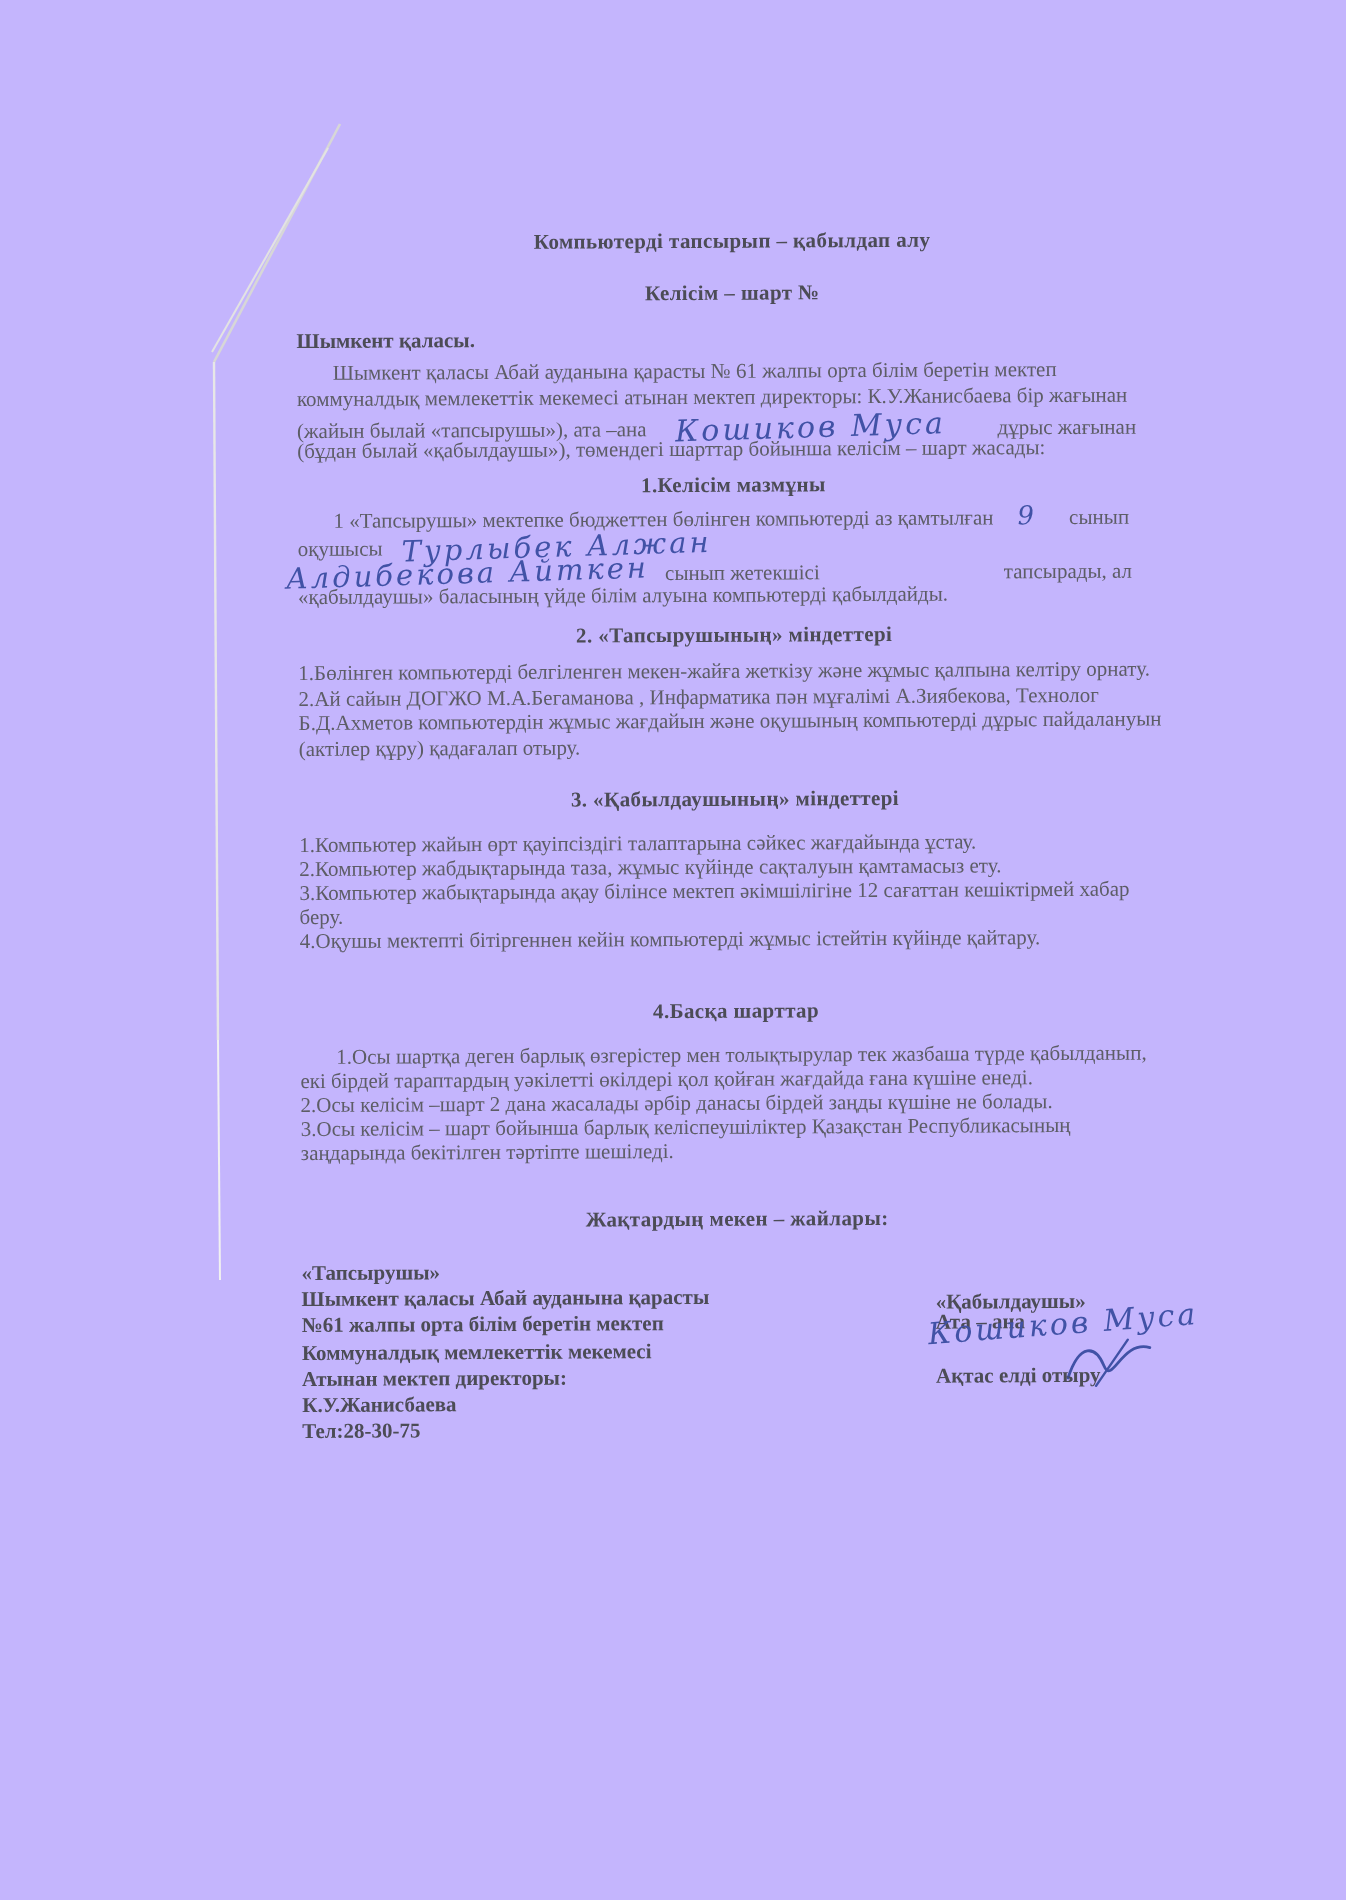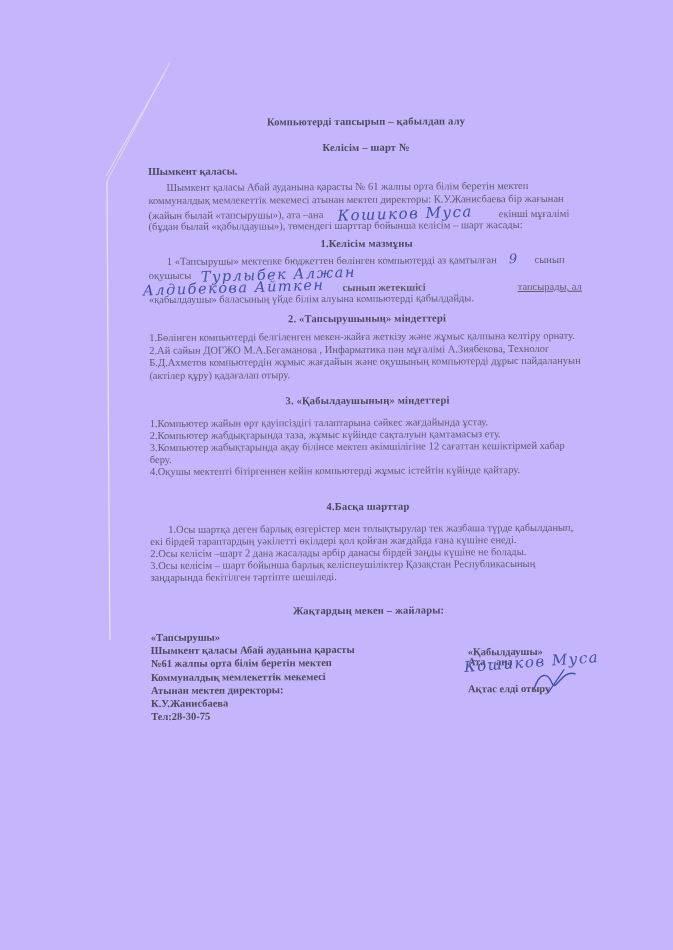--- a/index.html
+++ b/index.html
@@ -54,22 +54,22 @@
     color: #4152a6;
     letter-spacing: 1.5px;
     display: inline-block;
     line-height: 1;
     transform: rotate(-1.5deg);
   }
   .hw-name-intro { font-size: 15px; margin: 0 26px 0 14px; position: relative; top: 1px; }
   .hw-grade { font-size: 13px; margin: 0 16px 0 12px; }
   .hw-student { font-size: 14.5px; margin-left: 10px; position: relative; top: 1px; }
   .hw-teacher { font-size: 14.5px; margin-left: -6px; position: relative; top: 1px; }
-  .s1-mid { margin-left: 18px; font-weight: bold; }
-  .s1-end { margin-left: 92px; text-decoration: underline; }
+  .s1-mid { margin-left: 8px; }
+  .s1-end { margin-left: 92px; }
   .footer-wrap { position: relative; height: 120px; }
   .footer-left div { line-height: 13.2px; }
   .footer-right { position: absolute; left: 317px; top: 0; width: 170px; }
   .fr-title { position: absolute; top: 16px; left: 0; }
   .fr-role { position: absolute; top: 26px; left: 0; }
   .fr-hwname { position: absolute; top: 26px; left: -4px; font-size: 15px; transform: rotate(-4deg); white-space: nowrap; }
   .fr-flourish { position: absolute; top: 38px; left: 62px; }
   .fr-location { position: absolute; top: 53px; left: 0; }
   .mt-sub { margin-top: 13px; }
   .mt-city { margin-top: 10px; }
@@ -101,21 +101,21 @@
   <div class="doc">
 
     <div class="center-bold">Компьютерді тапсырып – қабылдап алу</div>
     <div class="center-bold mt-sub">Келісім – шарт №</div>
     <div class="left-bold mt-city">Шымкент қаласы.</div>
 
     <div class="mt-intro">
       <div class="line indent">Шымкент қаласы  Абай  ауданына қарасты № 61 жалпы орта білім беретін  мектеп</div>
       <div class="line">коммуналдық мемлекеттік мекемесі атынан  мектеп директоры: К.У.Жанисбаева бір жағынан</div>
       <div class="line">
-        <span>(жайын былай «тапсырушы»), ата –ана</span><span class="hw hw-name-intro">Кошиков   Муса</span><span>екінші мұғалімі</span>
+        <span>(жайын былай «тапсырушы»), ата –ана</span><span class="hw hw-name-intro">Кошиков   Муса</span><span>дұрыс жағынан</span>
       </div>
       <div class="line">(бұдан былай «қабылдаушы»), төмендегі шарттар бойынша келісім – шарт жасады:</div>
     </div>
 
     <div class="center-bold mt-h1">1.Келісім мазмұны</div>
 
     <div class="mt-s1">
       <div class="line indent">
         <span>1 «Тапсырушы» мектепке бюджеттен бөлінген компьютерді  аз қамтылған</span><span class="hw hw-grade">9</span><span>сынып</span>
       </div>

